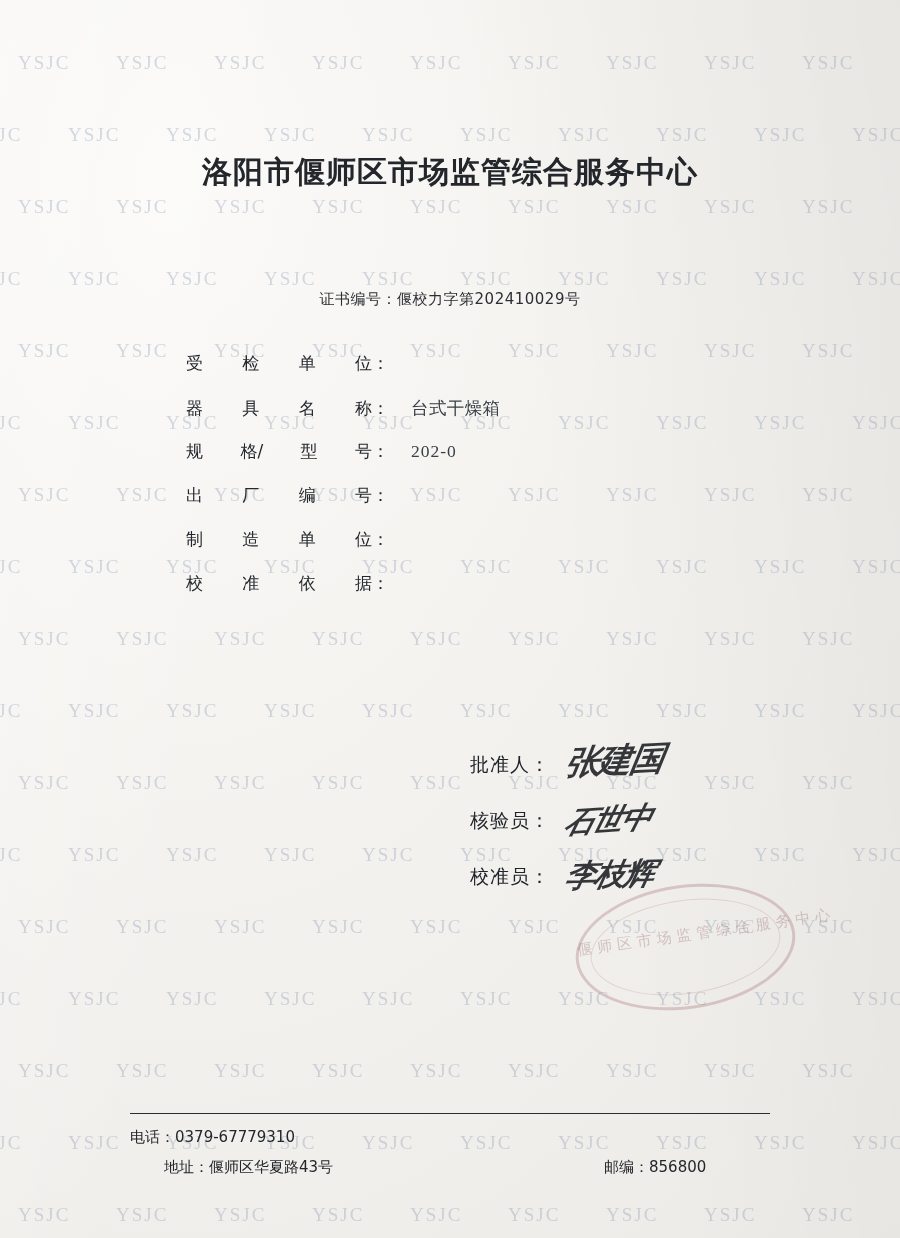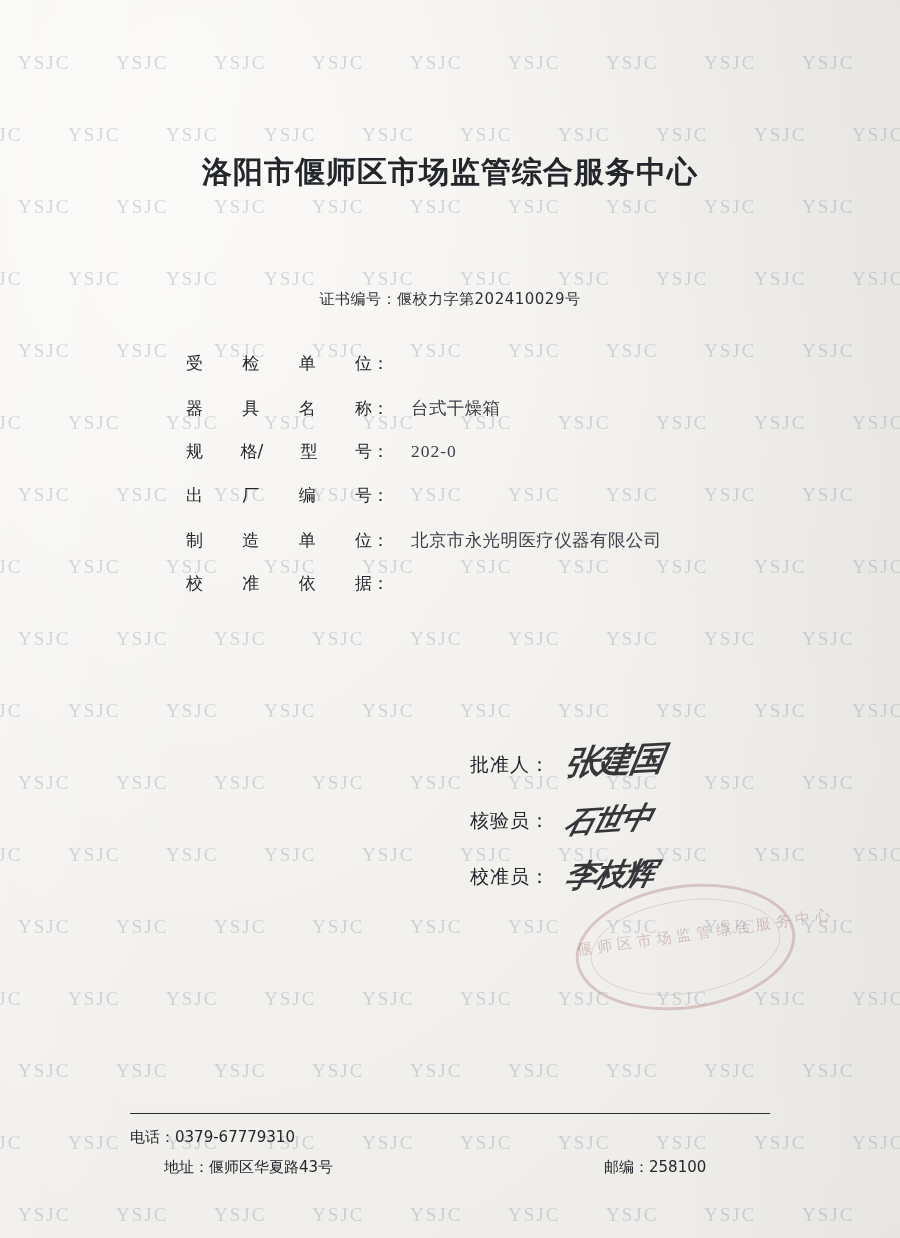--- a/index.html
+++ b/index.html
@@ -477,21 +477,20 @@
     </div>
 
     <div class="field-row">
       <span class="field-label">
           <span class="lch">制</span>
           <span class="lch">造</span>
           <span class="lch">单</span>
           <span class="lch">位</span>
         </span>
       <span class="field-colon">：</span>
-      <span class="field-value">北京市永光明医疗仪器有限公司</span>
     </div>
 
     <div class="field-row">
       <span class="field-label">
           <span class="lch">校</span>
           <span class="lch">准</span>
           <span class="lch">依</span>
           <span class="lch">据</span>
         </span>
       <span class="field-colon">：</span>
@@ -519,17 +518,17 @@
   </div>
 
 
   <div id="footer">
     <div class="footer-rule"></div>
     <div class="footer-row">
       <span class="footer-right">电话：0379-67779310</span>
     </div>
     <div class="footer-row">
       <span class="footer-left indent">地址：偃师区华夏路43号</span>
-      <span class="footer-right">邮编：258100</span>
+      <span class="footer-right">邮编：856800</span>
     </div>
   </div>
 
 </div>
 
 </body></html>

